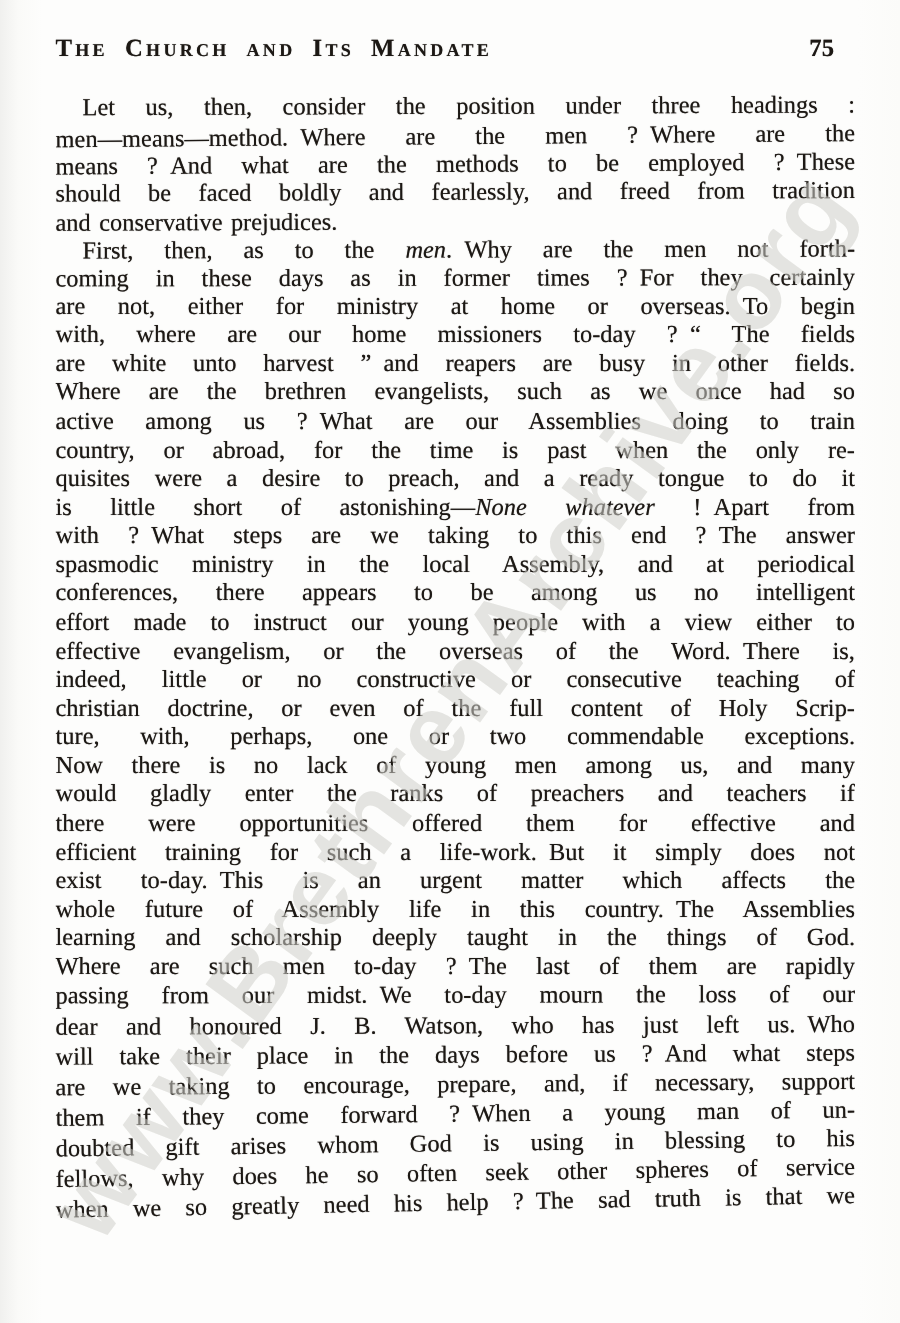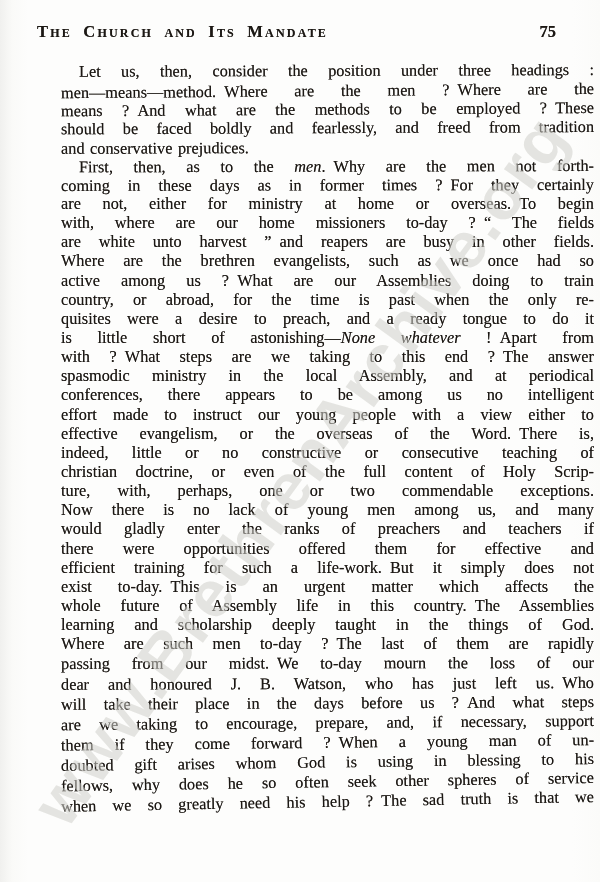--- a/index.html
+++ b/index.html
@@ -27,21 +27,20 @@
   .page-number{
     position:absolute;right:14px;top:0;
     font-variant:normal;
     letter-spacing:0;
     font-weight:600;
     font-size:16.5px;
   }
   .text-block{
     position:absolute;top:60px;left:37px;width:533px;
     font-size:16.3px;
-    margin-left:24px;
   }
   .line{
     height:19.15px;
     line-height:19.15px;
     overflow:hidden;
     text-align:justify;
     text-align-last:justify;
     word-spacing:1.5px;
     white-space:normal;
     text-shadow:0 0 .55px rgba(28,24,20,.7);

